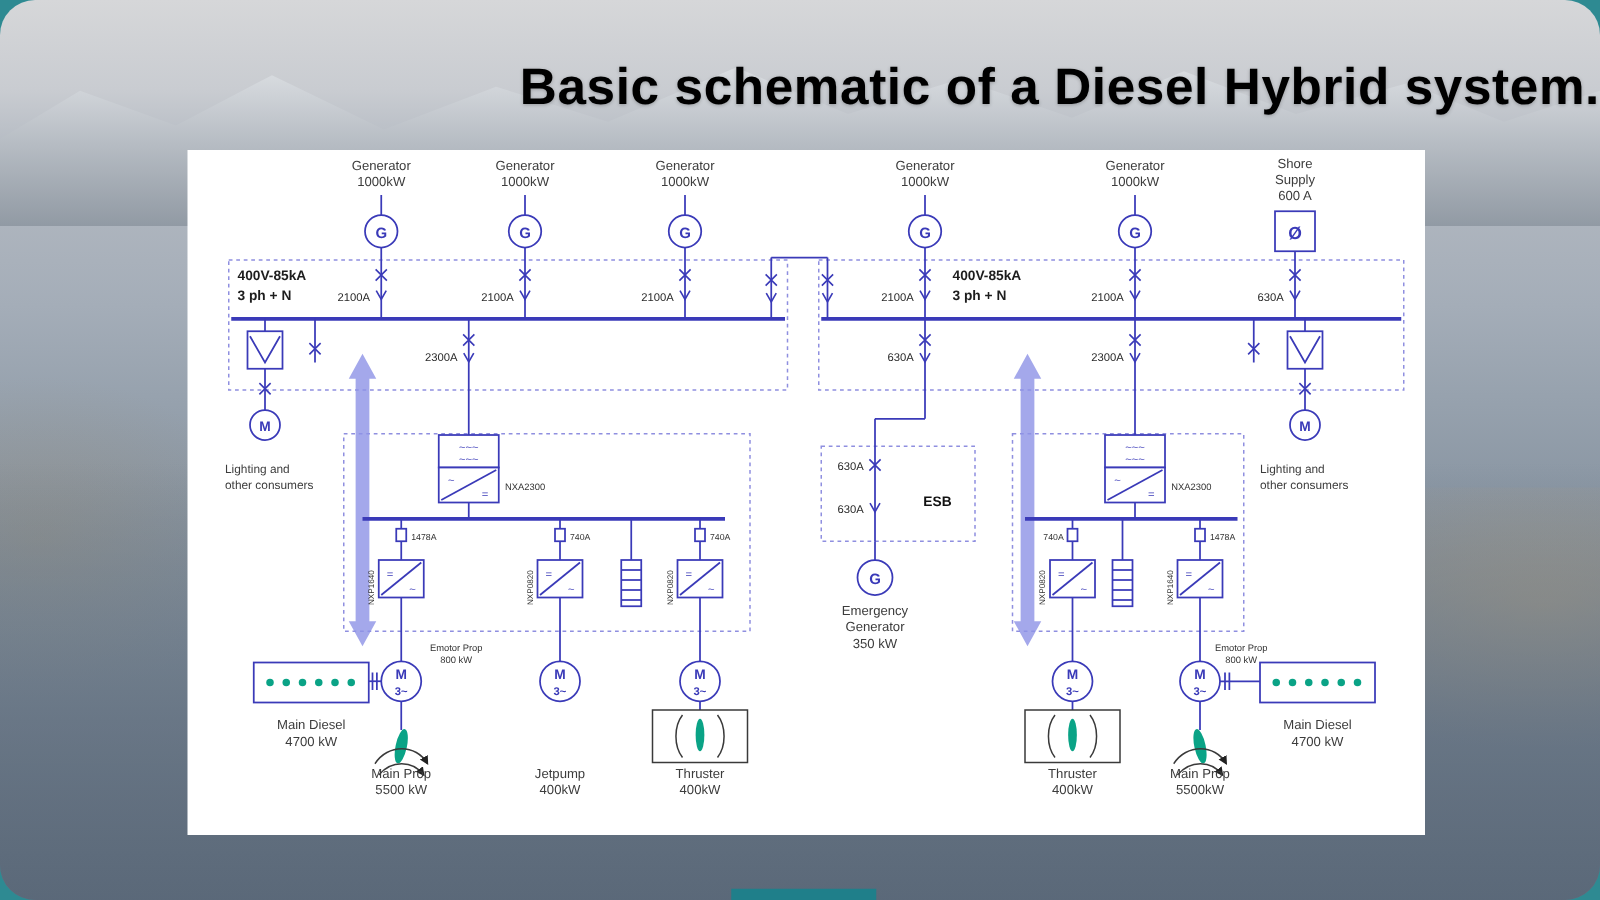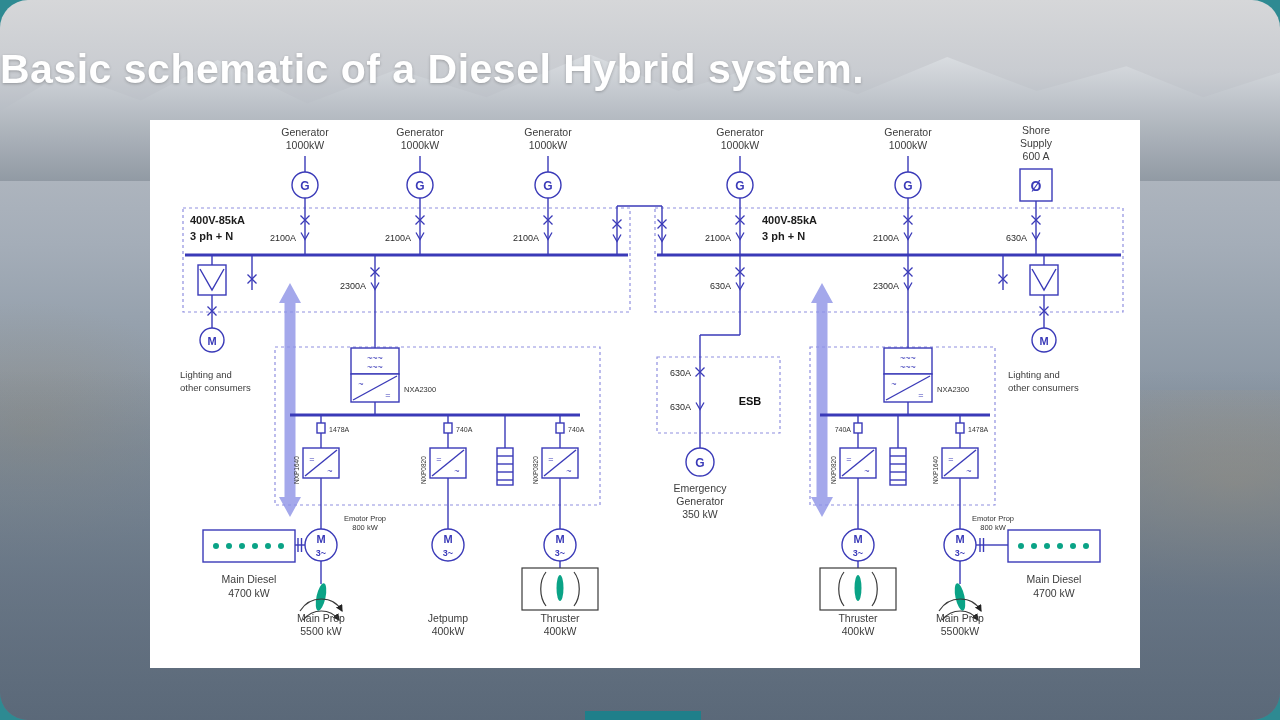--- a/index.html
+++ b/index.html
@@ -11,21 +11,21 @@
     background:linear-gradient(180deg,#eef0f2 0%,#c2c7cd 45%,#8e97a1 100%);
     clip-path:polygon(0 55%,5% 30%,11% 48%,17% 22%,24% 50%,31% 28%,38% 46%,46% 18%,53% 42%,60% 24%,67% 44%,74% 20%,81% 42%,88% 26%,94% 46%,100% 30%,100% 100%,0 100%);
     opacity:.9;}
   .water{position:absolute;left:0;top:370px;right:0;bottom:0;
     background:linear-gradient(180deg,rgba(140,152,164,0) 0%,rgba(110,124,138,.55) 35%,rgba(88,102,118,.8) 100%);}
   .grass-right{position:absolute;right:0;top:390px;width:300px;height:210px;
     background:radial-gradient(ellipse at 85% 45%,rgba(178,158,126,.65),rgba(178,158,126,0) 70%);}
   .grass-left{position:absolute;left:0;top:300px;width:210px;height:260px;
     background:radial-gradient(ellipse at 15% 50%,rgba(150,140,120,.4),rgba(150,140,120,0) 70%);}
   .accent-bar{position:absolute;left:585px;bottom:0;width:116px;height:9px;background:#1f7f8a;}
-  .title{position:absolute;left:0;right:0;top:46px;text-align:left;color:#ffffff;
+  .title{position:absolute;left:0;right:0;top:46px;text-align:right;color:#000000;
     font-size:41px;font-weight:600;letter-spacing:.5px;text-shadow:0 1px 3px rgba(0,0,0,.25);}
   .panel{position:absolute;left:150px;top:120px;width:990px;height:548px;background:#ffffff;}
   svg{display:block;}
   svg text{font-family:"Liberation Sans",sans-serif;}
   .w{stroke:#3a3ab8;stroke-width:1.4;fill:none;}
   .bus{stroke:#3a3ab8;stroke-width:3;fill:none;}
   .bx{fill:none;stroke:#3a3ab8;stroke-width:1.4;}
   .bxf{fill:#ffffff;stroke:#3a3ab8;stroke-width:1.4;}
   .dash{fill:none;stroke:#8f8fe0;stroke-width:1.2;stroke-dasharray:3 3;}
   .blk{stroke:#3a3a3a;stroke-width:1.2;fill:none;}

